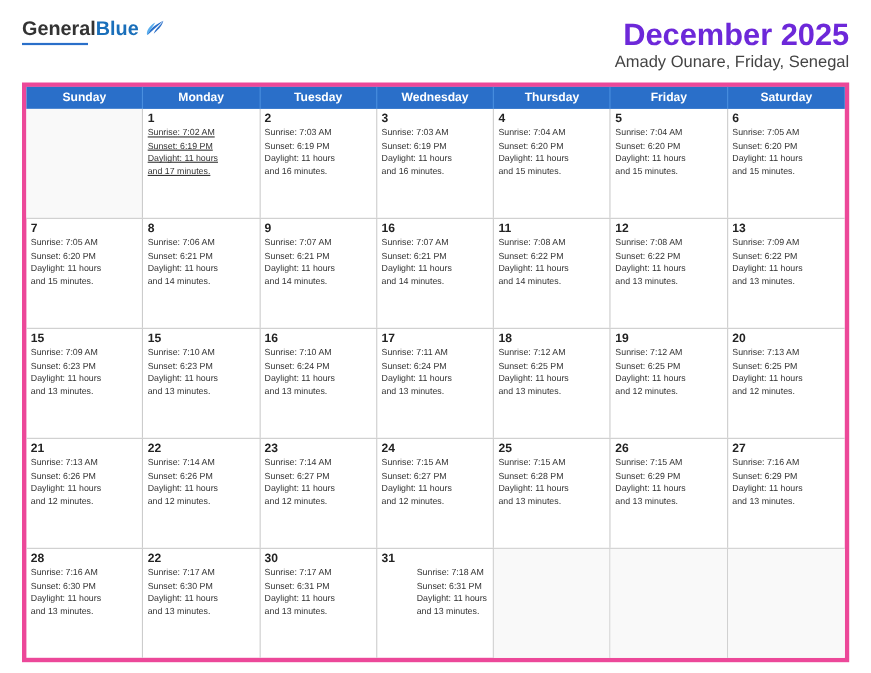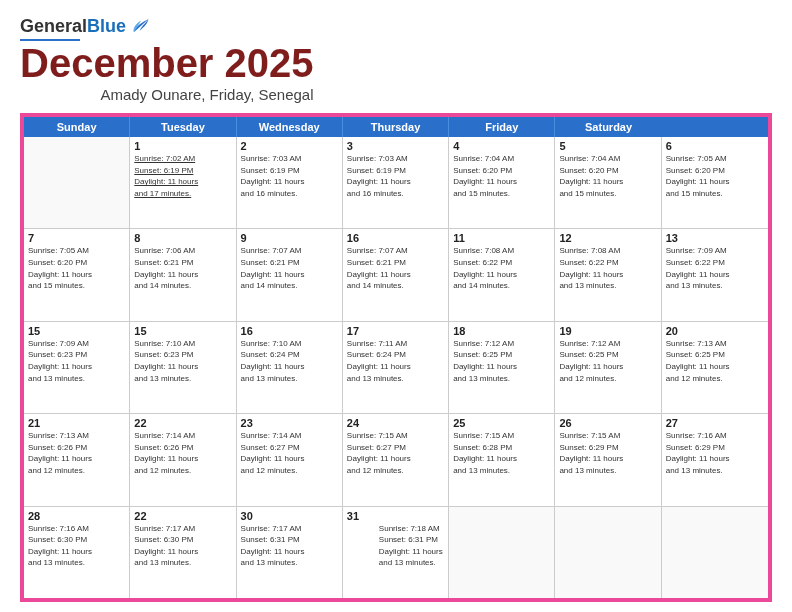--- a/index.html
+++ b/index.html
@@ -15,21 +15,20 @@
       height: 612px;
       padding: 16px 20px 10px 20px;
       display: flex;
       flex-direction: column;
     }
     .header {
       display: flex;
       justify-content: space-between;
       align-items: flex-start;
       margin-bottom: 10px;
-      flex-direction: column;
     }
     .logo {
       display: flex;
       align-items: center;
     }
     .logo-text {
       font-size: 18px;
       font-weight: bold;
       line-height: 1.1;
     }
@@ -37,23 +36,23 @@
     .logo-blue { color: #1a6fba; }
     .logo-icon {
       width: 22px;
       height: 22px;
       margin-left: 2px;
     }
     .title-block {
       text-align: right;
     }
     .main-title {
-      font-size: 40px;
+      font-size: 28px;
       font-weight: bold;
-      color: #7f1d1d;
+      color: #6d28d9;
     }
     .sub-title {
       font-size: 15px;
       color: #444;
     }
     .calendar {
       flex: 1;
       display: flex;
       flex-direction: column;
       border: 4px solid #ec4899;
@@ -129,20 +128,21 @@
     </div>
     <div class="title-block">
       <div class="main-title">December 2025</div>
       <div class="sub-title">Amady Ounare, Friday, Senegal</div>
     </div>
   </div>
 
   <div class="calendar">
     <div class="cal-header">
     <div class="cal-header-cell">Sunday</div>
+        <div class="cal-header-cell">Monday</div>
         <div class="cal-header-cell">Tuesday</div>
         <div class="cal-header-cell">Wednesday</div>
         <div class="cal-header-cell">Thursday</div>
         <div class="cal-header-cell">Friday</div>
         <div class="cal-header-cell">Saturday</div>
       </div>
     <div class="cal-body">
     <div class="cal-row">
           <div class="cal-cell empty"></div>
           <div class="cal-cell">

